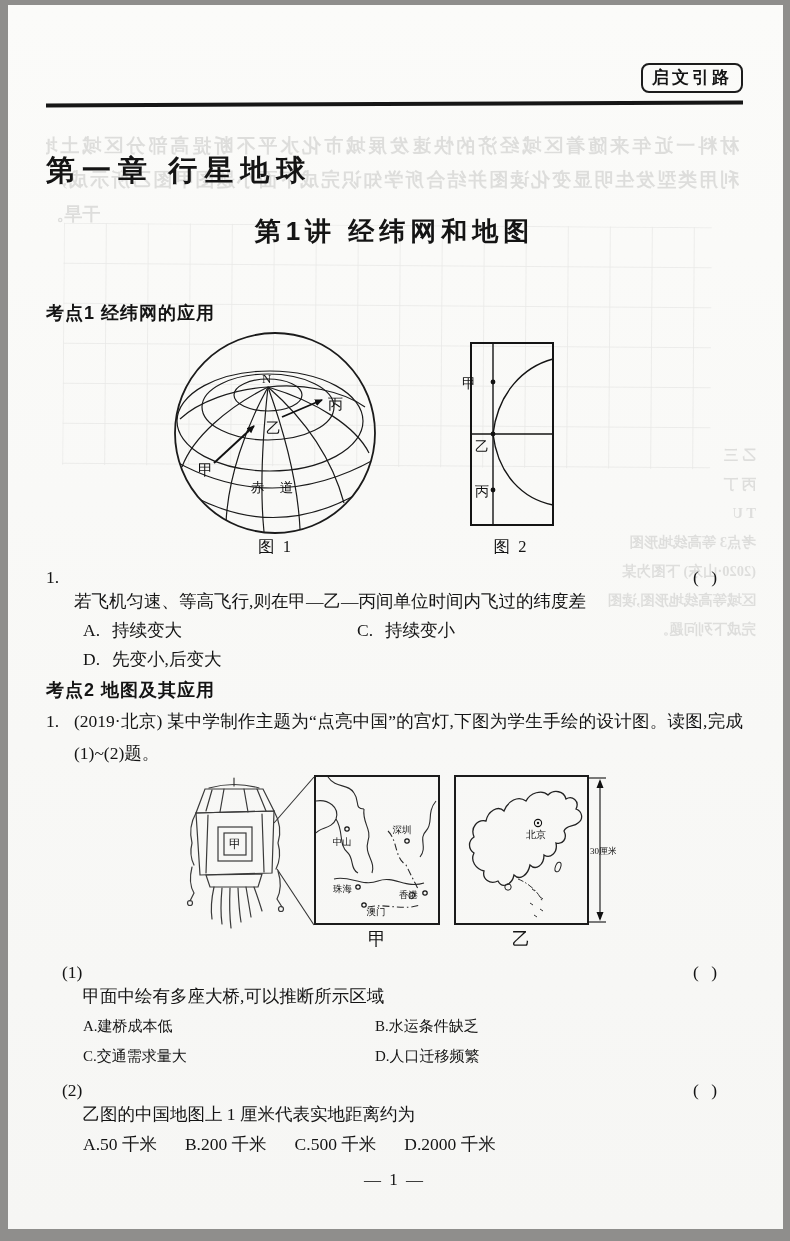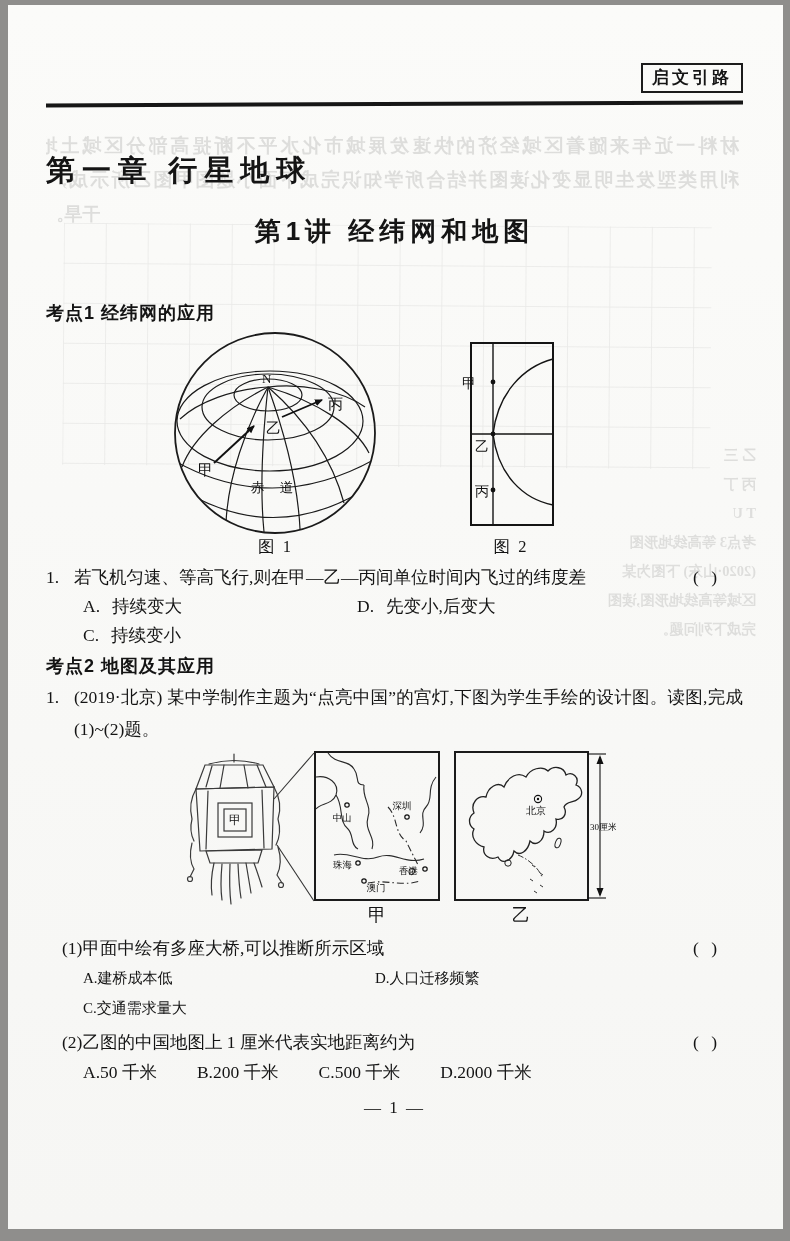--- a/index.html
+++ b/index.html
@@ -11,21 +11,21 @@
     width:790px; height:1241px; overflow:hidden;
   }
   .page {
     position:relative;
     margin:5px 5px 10px 8px;
     width:775px; min-height:1224px;
     background:linear-gradient(180deg,#fbfbf9 0%,#f8f8f6 60%,#f6f6f4 100%);
     padding:0 40px 0 38px;
     overflow:hidden;
   }
-  .hei { font-family:"Liberation Sans","DejaVu Sans",sans-serif; font-weight:700; }
+  .hei { font-family:"Liberation Sans","DejaVu Sans",sans-serif; font-weight:700;border-radius:8px; }
 
   
   .bleed { position:absolute; transform:scaleX(-1); opacity:.13; filter:blur(.5px);
            color:#222; white-space:nowrap; pointer-events:none; overflow:hidden; }
   .bleed-l1 { top:128px; left:38px; right:44px; font-size:19px; letter-spacing:3px; font-weight:700;}
   .bleed-l2 { top:162px; left:38px; right:44px; font-size:19px; letter-spacing:2px; font-weight:700;}
   .bleed-l3 { top:197px; left:38px; width:220px; font-size:18px; text-align:right; font-weight:700;}
   .bleed-right { position:absolute; left:550px; top:436px; width:198px; transform:scaleX(-1);
                  opacity:.12; filter:blur(.5px); color:#222; pointer-events:none;}
   .bleed-right div { font-size:14.5px; line-height:29px; white-space:nowrap; overflow:hidden; font-weight:700;}
@@ -51,41 +51,41 @@
   
   .figrow1 { position:relative; height:232px; display:flex; justify-content:center; align-items:flex-end; gap:58px; margin-right:60px;}
   .figblock { text-align:center; }
   .figcap { font-size:16.5px; margin-top:1px; letter-spacing:2px; }
   svg { display:block; }
   svg text { font-family:"Liberation Serif","DejaVu Serif",serif; fill:#111; }
 
   
   .qline { display:flex; margin-top:4px; font-size:17.5px; line-height:30px; }
   .qnum { width:28px; flex:none; }
-  .qstem { flex:1; }
+  .qstem { flex:1;margin-top:24px; }
   .qbracket { flex:none; margin-right:22px; letter-spacing:4px; }
   .optgrid { padding-left:37px; display:grid; grid-template-columns:274px auto; font-size:17.5px; line-height:29px; }
   .optgrid .lab, .optrow .lab { margin-right:12px; }
 
   
   .hang { position:relative; padding-left:28px; margin-top:2px; font-size:17.5px; line-height:32px; text-align:justify; }
   .hang .inum { position:absolute; left:0; top:0; }
 
   
   .figrow2 { position:relative; height:182px; margin-top:2px; }
   .lantern { position:absolute; left:116px; top:4px; }
   .mapjia { position:absolute; left:268px; top:4px; }
   .mapyi { position:absolute; left:408px; top:4px; }
   .conn { position:absolute; inset:0; pointer-events:none; }
   .cap-jia { position:absolute; left:268px; top:156px; width:126px; text-align:center; font-size:18px; }
   .cap-yi  { position:absolute; left:408px; top:156px; width:134px; text-align:center; font-size:18px; }
 
   .subq { margin-left:16px; }
   .optgrid2 { margin-left:16px; padding-left:21px; display:grid; grid-template-columns:292px auto; font-size:15px; line-height:30px; }
-  .optflex { margin-left:16px; padding-left:21px; display:flex; gap:40px; font-size:17.5px; line-height:30px; }
+  .optflex { margin-left:16px; padding-left:21px; display:flex; gap:28px; font-size:17.5px; line-height:30px; }
 
   .footer { margin-top:8px; text-align:center; font-size:17px; line-height:26px; letter-spacing:2px; }
 </style>
 </head>
 <body>
 
 <div class="page">
 
   <div class="grid-bleed"></div>
   <div class="bleed bleed-l1">材料一近年来随着区域经济的快速发展城市化水平不断提高部分区域土地</div>
@@ -176,22 +176,22 @@
     </div>
   </div>
 
   <div class="qline">
     <span class="qnum">1.</span>
     <span class="qstem">若飞机匀速、等高飞行,则在甲—乙—丙间单位时间内飞过的纬度差</span>
     <span class="qbracket">(    )</span>
   </div>
   <div class="optgrid">
     <span><span class="lab">A.</span><span>持续变大</span></span>
+    <span><span class="lab">C.</span><span>持续变小</span></span>
     <span><span class="lab">D.</span><span>先变小,后变大</span></span>
-    <span><span class="lab">C.</span><span>持续变小</span></span>
   </div>
 
   <div class="topic-h2 hei">考点2  地图及其应用</div>
 
   <div class="hang">
     <span class="inum">1.</span>
     <span>(2019·北京) 某中学制作主题为“点亮中国”的宫灯,下图为学生手绘的设计图。读图,完成(1)~(2)题。</span>
   </div>
 
   <div class="figrow2">
@@ -292,22 +292,23 @@
     <div class="cap-yi">乙</div>
   </div>
 
   <div class="qline subq">
     <span>(1)</span>
       <span class="qstem">甲面中绘有多座大桥,可以推断所示区域</span>
     <span class="qbracket">(    )</span>
   </div>
   <div class="optgrid2">
     <span><span class="lab">A.</span><span>建桥成本低</span></span>
+    <span><span class="lab">B.</span><span>水运条件缺乏</span></span>
+    <span><span class="lab">C.</span><span>交通需求量大</span></span>
     <span><span class="lab">D.</span><span>人口迁移频繁</span></span>
-    <span><span class="lab">C.</span><span>交通需求量大</span></span>
   </div>
 
   <div class="qline subq">
     <span>(2)</span>
       <span class="qstem">乙图的中国地图上 1 厘米代表实地距离约为</span>
     <span class="qbracket">(    )</span>
   </div>
   <div class="optflex">
     <span><span class="lab">A.</span><span>50 千米</span></span>
     <span><span class="lab">B.</span><span>200 千米</span></span>

